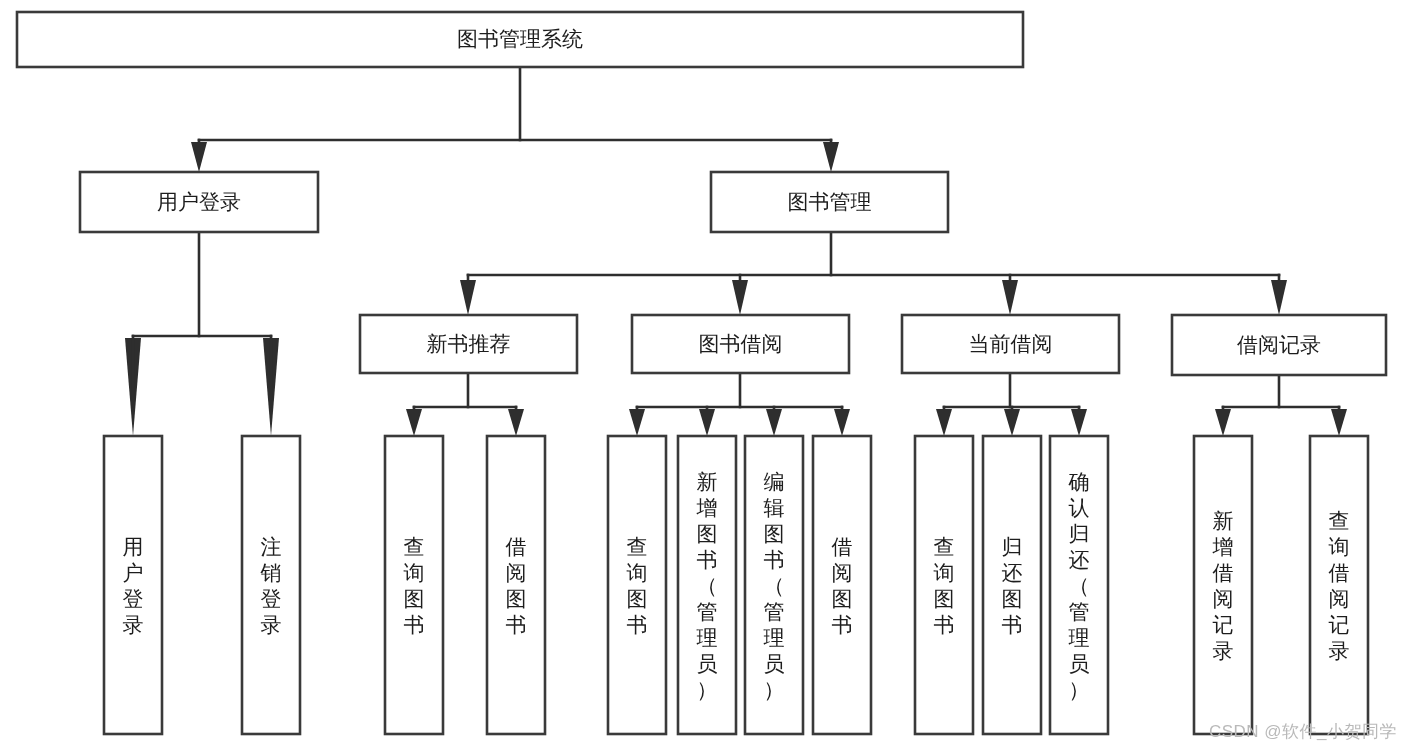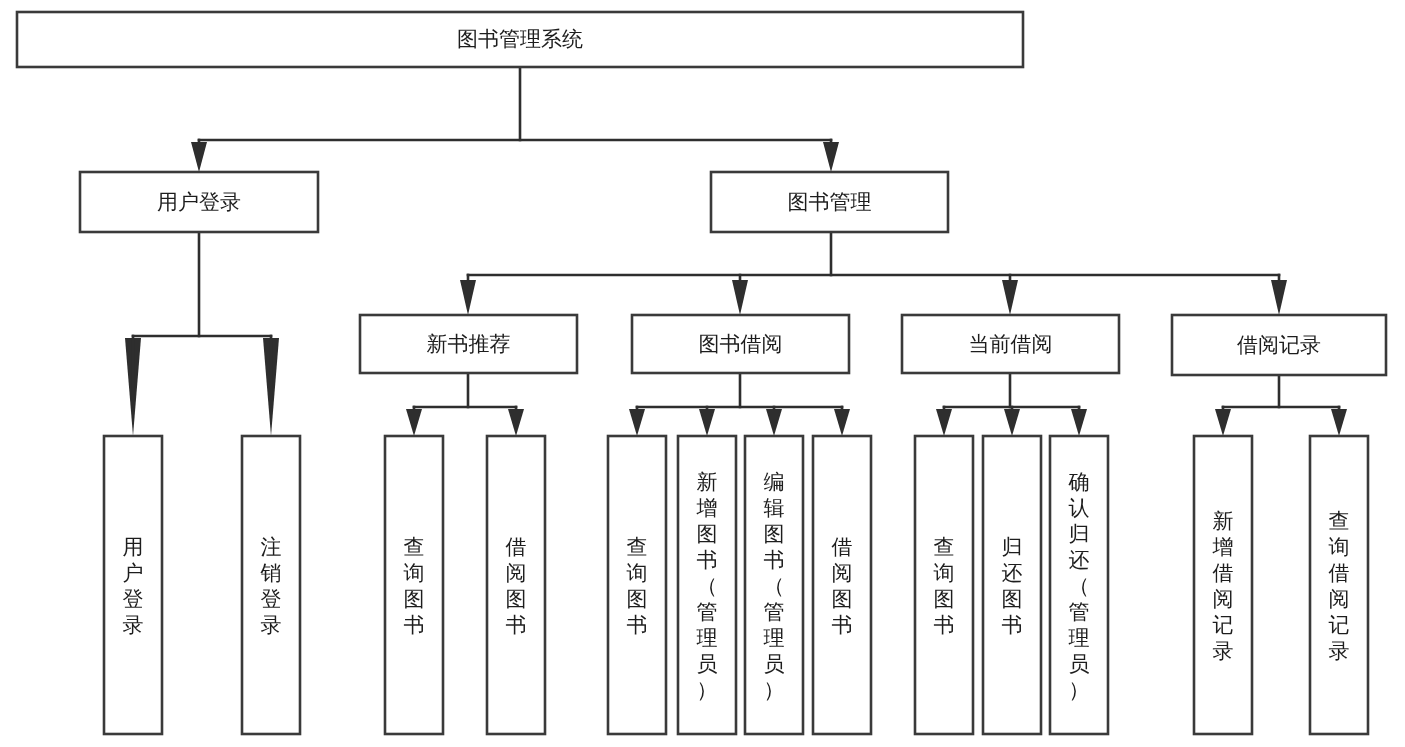--- a/index.html
+++ b/index.html
@@ -224,13 +224,14 @@
           <text class="node-label-v" x="1223" y="528"><tspan x="1223">新</tspan><tspan x="1223" dy="26">增</tspan><tspan x="1223" dy="26">借</tspan><tspan x="1223" dy="26">阅</tspan><tspan x="1223" dy="26">记</tspan><tspan x="1223" dy="26">录</tspan></text>
         </g>
         <g>
           <rect class="node-box" x="1310" y="436" width="58" height="298"></rect>
           <text class="node-label-v" x="1339" y="528"><tspan x="1339">查</tspan><tspan x="1339" dy="26">询</tspan><tspan x="1339" dy="26">借</tspan><tspan x="1339" dy="26">阅</tspan><tspan x="1339" dy="26">记</tspan><tspan x="1339" dy="26">录</tspan></text>
         </g>
       </g>
 
   </svg>
 
+  <div class="watermark-text">CSDN @软件_小贺同学</div>
 </div>
 
 </body></html>

